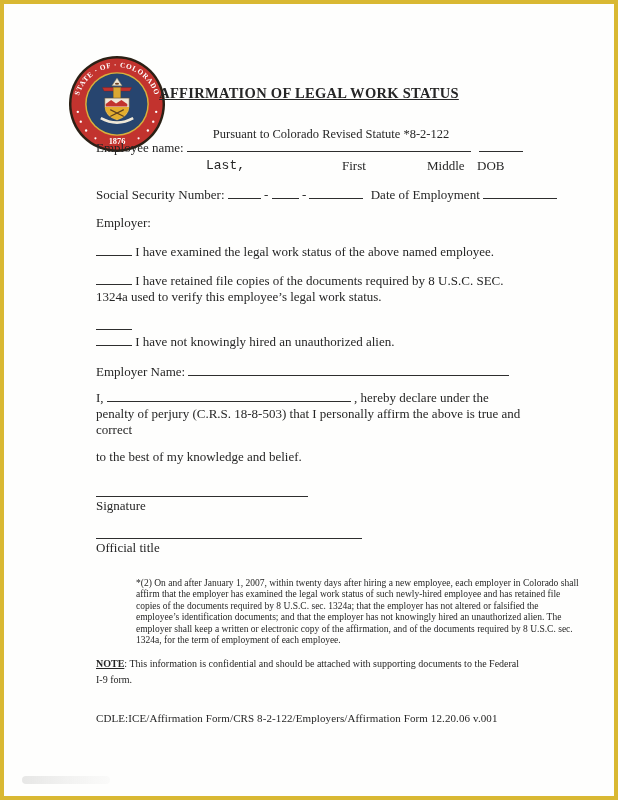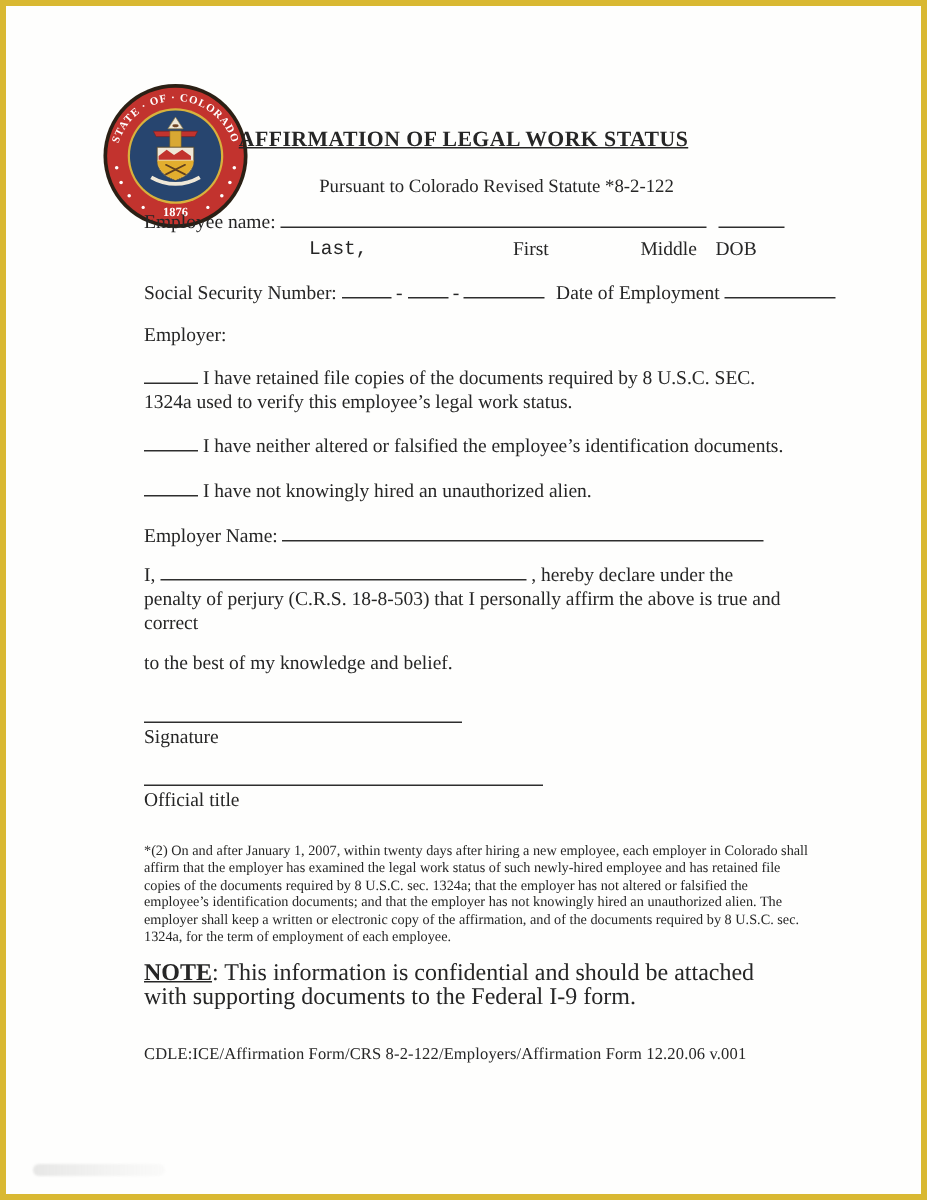--- a/index.html
+++ b/index.html
@@ -15,21 +15,21 @@
   }
 
   
   .seal { position: absolute; top: 51px; left: 64px; width: 98px; height: 98px; }
   .header-block { position: absolute; top: 80px; left: 0; width: 100%; text-align: center; }
   .doc-title {
     margin: 0; display: inline-block;
     font-size: 14.5px; font-weight: bold; letter-spacing: .3px;
     text-decoration: underline;
   }
-  .doc-subtitle { margin-top: 15px; font-size: 12.5px; padding-left: 44px; }
+  .doc-subtitle { margin-top: 25px; font-size: 12.5px; padding-left: 44px; }
 
   
   .body { position: absolute; top: 136px; left: 92px; width: 430px; font-size: 13px; line-height: 16px; }
   .line { white-space: nowrap; }
 
   .blank {
     display: inline-block;
     border-bottom: 1.2px solid #2e2e2e;
     height: 11px;
   }
@@ -39,39 +39,39 @@
   .sub-last   { left: 110px; font-family: Liberation Mono, monospace; }
   .sub-first  { left: 246px; }
   .sub-middle { left: 331px; }
   .sub-dob    { left: 381px; }
 
   .ssn-row        { margin-top: 13px; }
   .initial-head   { margin-top: 12px; }
   .item-1         { margin-top: 13px; }
   .item-2         { margin-top: 13px; width: 428px; white-space: normal; }
   .item-3         { margin-top: 13px; }
-  .item-4         { margin-top: 14px; }
+  .item-4         { }
   .employer-row   { margin-top: 14px; }
   .declare-row    { margin-top: 10px; }
   .print-name     { margin-left: 112px; margin-top: -2px; }
   .penalty-line   { margin-top: 0px; white-space: normal; width: 432px; }
   .knowledge-line { margin-top: 11px; }
 
   .rule { height: 0; border-bottom: 1.3px solid #2e2e2e; }
   .sig-rule   { width: 212px; margin-top: 31px; }
   .title-rule { width: 266px; margin-top: 24px; }
   .rule-label { margin-top: 1px; }
 
   .statute {
     margin-top: 22px; width: 443px;
-    font-size: 9.5px; line-height: 11.4px; white-space: normal;
+    font-size: 9.5px; line-height: 11.4px; white-space: normal; margin-left: 40px;
   }
   .note {
     margin-top: 10px; width: 428px;
-    font-size: 16px; line-height: 15.5px; white-space: normal;
+    font-size: 10px; line-height: 15.5px; white-space: normal;
   }
   .note-label { font-weight: bold; text-decoration: underline; }
   .footer-line { margin-top: 23px; font-size: 11px; letter-spacing: .1px; }
 
   .watermark {
     position: absolute; left: 18px; top: 772px; width: 88px; height: 8px;
     background: linear-gradient(90deg, rgba(150,150,150,.22), rgba(170,170,170,.12) 60%, rgba(180,180,180,.05));
     border-radius: 4px; filter: blur(.6px);
   }
 </style>
@@ -149,29 +149,32 @@
       <span>-</span>
       <span class="blank" style="width:27px"></span>
       <span>-</span>
       <span class="blank" style="width:54px"></span>
       <span style="margin-left:4px">Date of Employment</span>
       <span class="blank" style="width:74px"></span>
     </div>
 
     <div class="line initial-head">Employer:</div>
 
+    <div class="line item-1">
+      <span class="blank" style="width:36px"></span>
+      <span>I have examined the legal work status of the above named employee.</span>
+    </div>
 
     <div class="line item-2">
       <span class="blank" style="width:36px"></span>
       <span>I have retained file copies of the documents required by 8 U.S.C. SEC. 1324a used to verify this employee’s legal work status.</span>
     </div>
 
     <div class="line item-3">
       <span class="blank" style="width:36px"></span>
-      <span>I have neither altered or falsified the employee’s identification documents.</span>
     </div>
 
     <div class="line item-4">
       <span class="blank" style="width:36px"></span>
       <span>I have not knowingly hired an unauthorized alien.</span>
     </div>
 
     <div class="line employer-row">
       <span>Employer Name:</span>
       <span class="blank" style="width:321px"></span>

